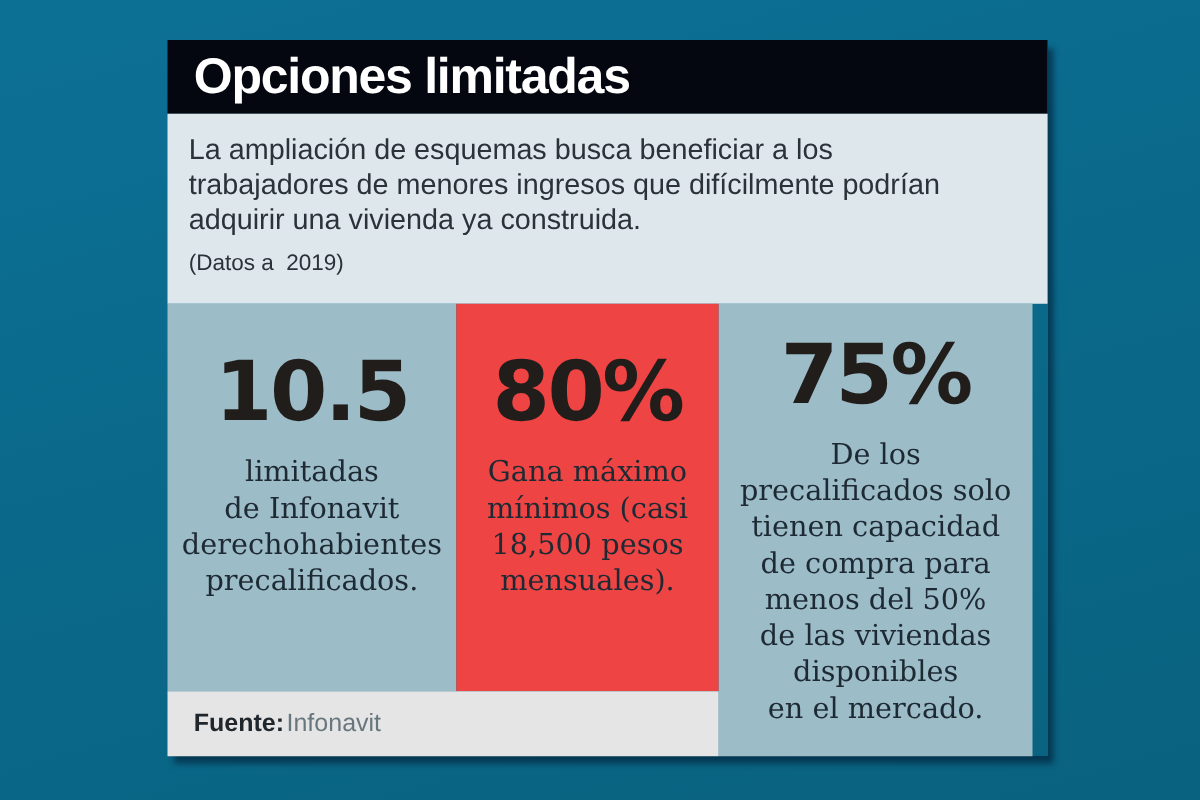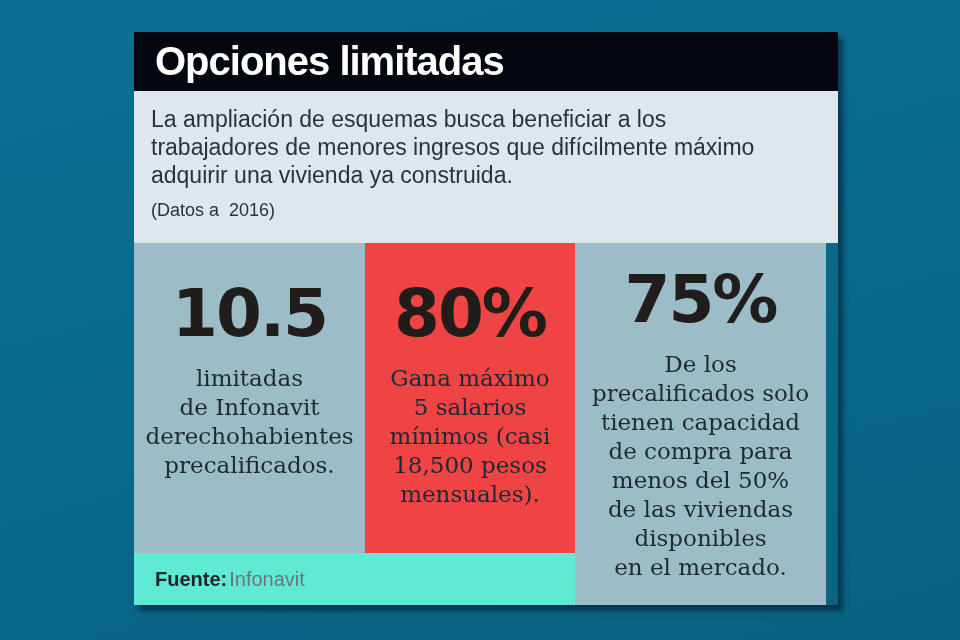--- a/index.html
+++ b/index.html
@@ -66,42 +66,42 @@
   .stat-desc { margin-top: 15px; }
   .stat-line {
     font-family: "DejaVu Serif", serif;
     font-size: 23px;
     line-height: 29px;
     color: #1e2a33;
     white-space: nowrap;
   }
   .source-footer {
     height: 52px; flex: 0 0 52px;
-    background: #5eead4;
+    background: #e5e5e5;
     display: flex; align-items: center;
     padding-left: 21px;
     font-size: 20px;
   }
   .source-label { font-weight: bold; color: #20272c; }
   .source-value { color: #68767e; margin-left: 2px; }
 </style>
 </head>
 <body>
 
 <div class="card">
 
   <div class="card-header">
     <div class="card-title">Opciones limitadas</div>
   </div>
 
   <div class="intro-section">
     <div class="intro-line">La ampliación de esquemas busca beneficiar a los</div>
-    <div class="intro-line">trabajadores de menores ingresos que difícilmente máximo</div>
+    <div class="intro-line">trabajadores de menores ingresos que difícilmente podrían</div>
     <div class="intro-line">adquirir una vivienda ya construida.</div>
-    <div class="intro-note">(Datos a  2016)</div>
+    <div class="intro-note">(Datos a  2019)</div>
   </div>
 
   <div class="bottom-region">
 
     <div class="left-block">
       <div class="stat-row">
 
         <div class="stat-col stat-col-1 shade-dark">
           <div class="stat-value">10.5</div>
           <div class="stat-desc">
@@ -109,21 +109,20 @@
             <div class="stat-line">de Infonavit</div>
             <div class="stat-line">derechohabientes</div>
             <div class="stat-line">precalificados.</div>
           </div>
         </div>
 
         <div class="stat-col stat-col-2 shade-light">
           <div class="stat-value">80%</div>
           <div class="stat-desc">
             <div class="stat-line">Gana máximo</div>
-            <div class="stat-line">5 salarios</div>
             <div class="stat-line">mínimos (casi</div>
             <div class="stat-line">18,500 pesos</div>
             <div class="stat-line">mensuales).</div>
           </div>
         </div>
 
       </div>
 
       <div class="source-footer">
         <span class="source-label">Fuente:</span>

